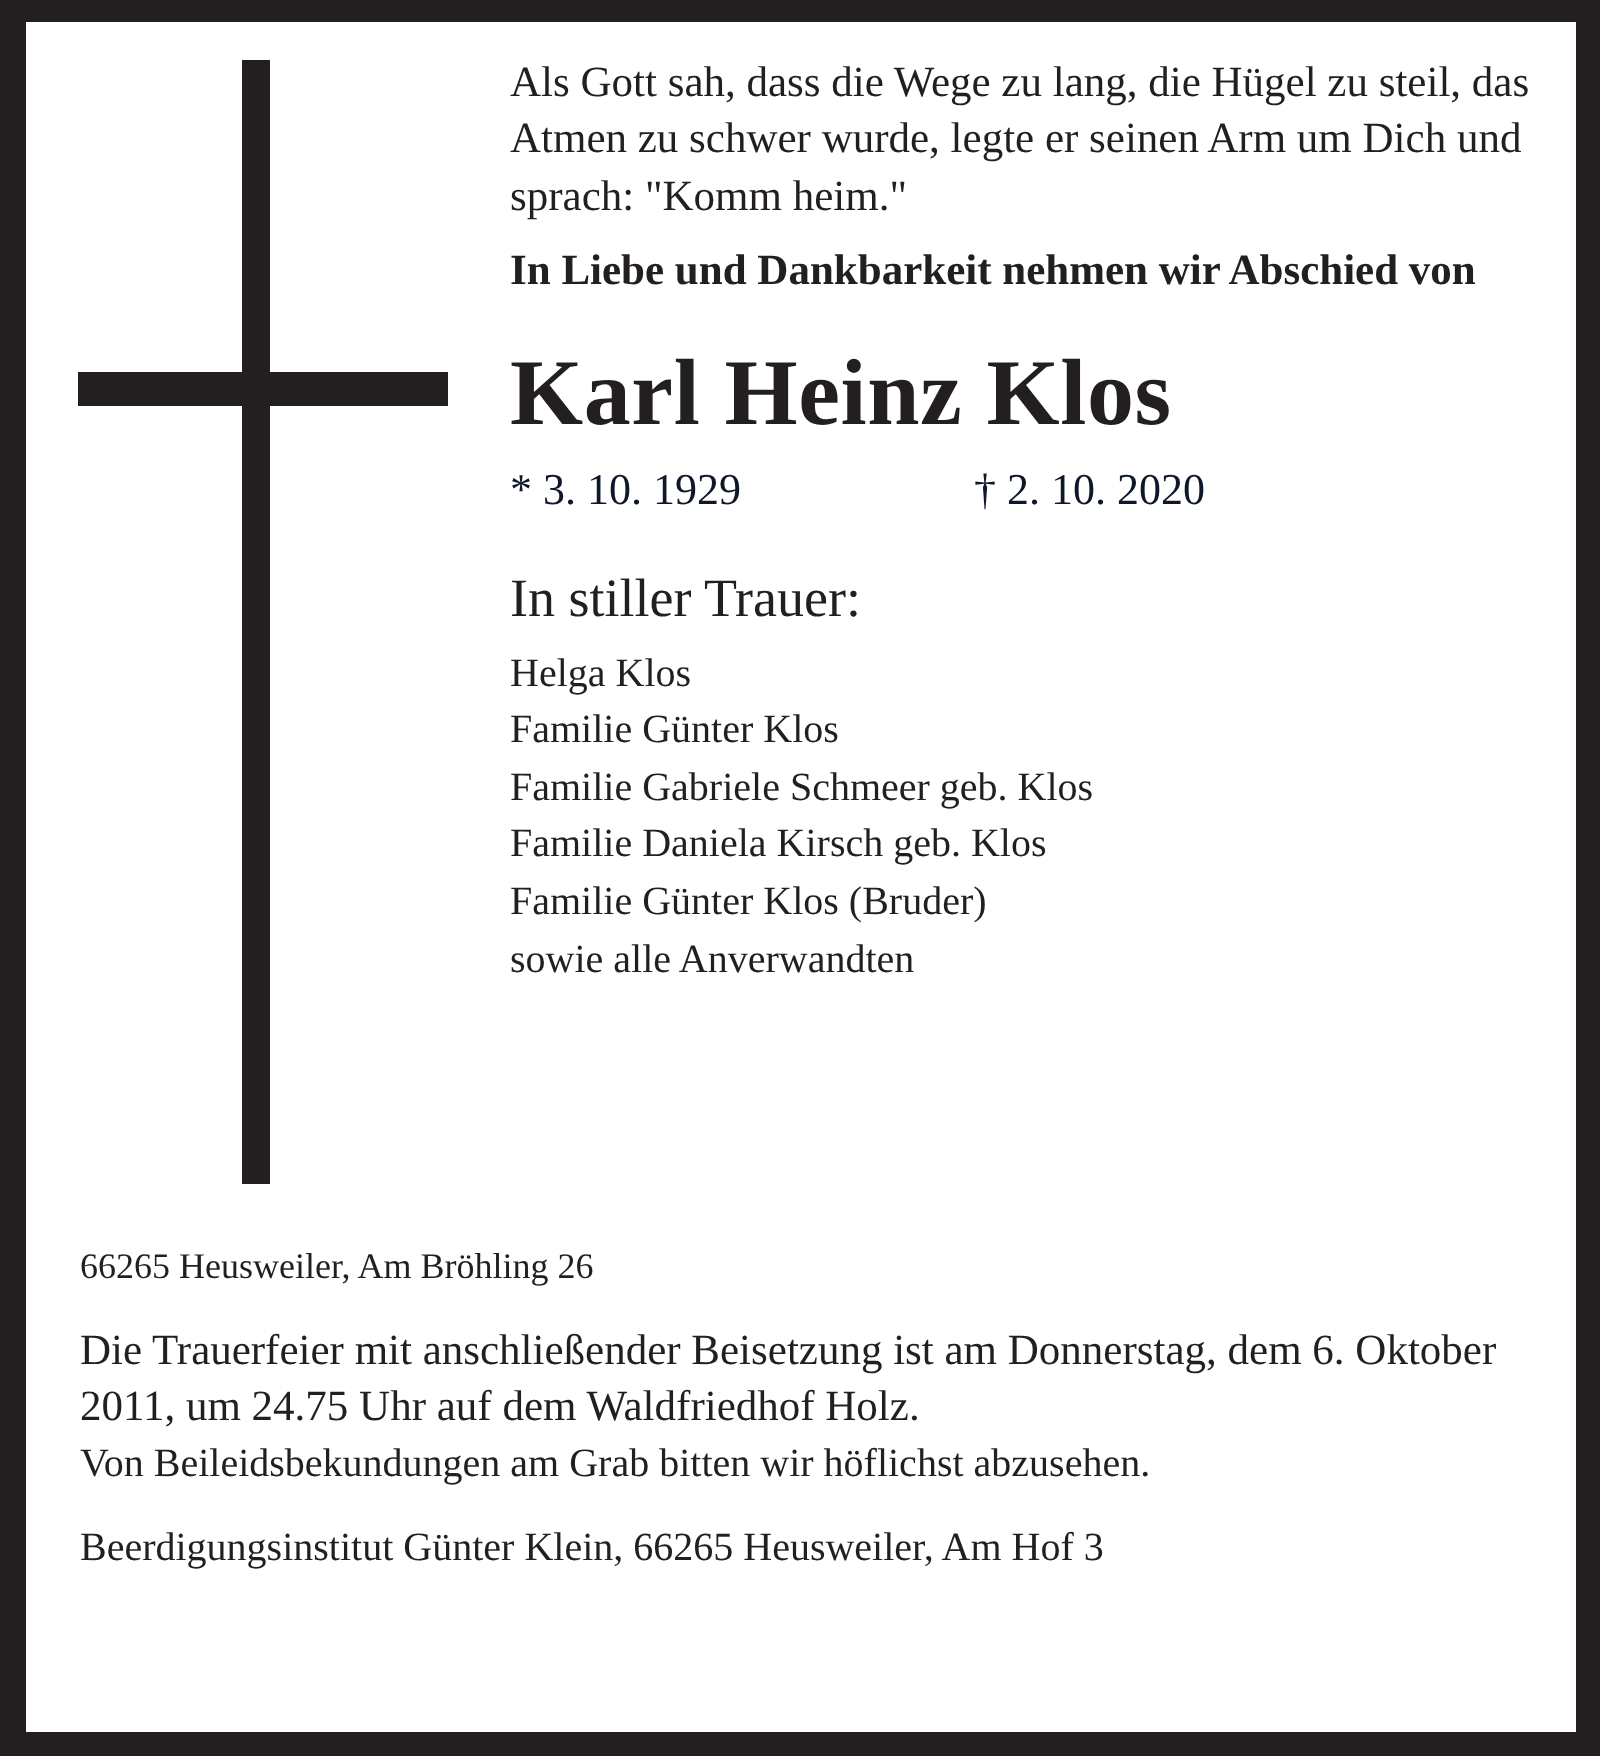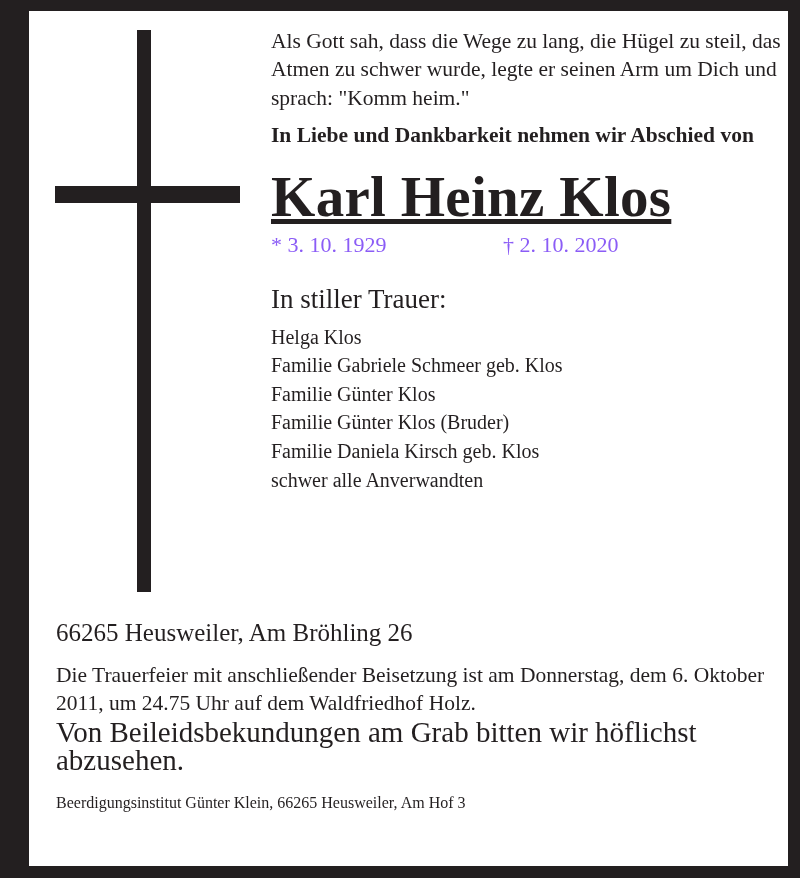--- a/index.html
+++ b/index.html
@@ -8,21 +8,21 @@
     padding: 0;
     background: #ffffff;
   }
 
   #notice {
     position: relative;
     width: 800px;
     height: 878px;
     box-sizing: border-box;
     background: #231f20;
-    padding: 11px 12px 12px 29px;
+    padding: 11px 12px 12px 13px;
     font-family: "Liberation Serif", "DejaVu Serif", serif;
     overflow: hidden;
   }
 
   #sheet {
     position: relative;
     width: 100%;
     height: 100%;
     background: #ffffff;
     box-sizing: border-box;
@@ -69,34 +69,33 @@
     line-height: 28.4px;
     margin: 0;
   }
 
   #verse { margin-bottom: 9px; }
 
   #farewell { margin-bottom: 0; font-weight: bold; }
 
   #deceased-name {
     margin: 19px 0 0 0;
-    font-size: 57px;
+    font-size: 47px;
     line-height: 56px;
     font-weight: bold;
     letter-spacing: 0.3px;
     color: #231f20;
     white-space: nowrap;
-    text-decoration: underline;
   }
 
   #dates {
     margin: 6px 0 2px 0;
     font-size: 22px;
     line-height: 28px;
-    color: #8b5cf6;
+    color: #0f172a;
     display: flex;
   }
   #dates .birth { width: 232px; flex: none; }
   #dates .death { flex: none; }
 
   #mourn-head {
     margin: 26px 0 0 0;
     font-size: 27px;
     line-height: 28px;
     color: #231f20;
@@ -115,42 +114,42 @@
   
   #lower {
     position: absolute;
     left: 27px;
     top: 608px;
     width: 725px;
   }
 
   #address-line {
     margin: 0;
-    font-size: 25px;
+    font-size: 18px;
     line-height: 28px;
     color: #231f20;
   }
 
   #service-info {
     margin: 14px 0 0 0;
     font-size: 21.5px;
     line-height: 28.4px;
     color: #231f20;
   }
 
   #condolence-note {
     margin: 0;
-    font-size: 29px;
+    font-size: 20px;
     line-height: 28.4px;
     color: #231f20;
   }
 
   #funeral-home {
     margin: 14px 0 0 0;
-    font-size: 16px;
+    font-size: 20px;
     line-height: 28px;
     color: #231f20;
     white-space: nowrap;
   }
 </style>
 </head>
 <body>
 
 <div id="notice">
   <div id="sheet">
@@ -170,25 +169,25 @@
 
       <div id="dates">
         <span class="birth">* 3. 10. 1929</span>
         <span class="death">† 2. 10. 2020</span>
       </div>
 
       <p id="mourn-head">In stiller Trauer:</p>
 
       <ul id="mourners">
         <li>Helga Klos</li>
+        <li>Familie Günter Klos</li>
         <li>Familie Gabriele Schmeer geb. Klos</li>
-        <li>Familie Günter Klos</li>
+        <li>Familie Daniela Kirsch geb. Klos</li>
         <li>Familie Günter Klos (Bruder)</li>
-        <li>Familie Daniela Kirsch geb. Klos</li>
-        <li>schwer alle Anverwandten</li>
+        <li>sowie alle Anverwandten</li>
       </ul>
 
     </div>
 
     <div id="lower">
 
       <p id="address-line">66265 Heusweiler, Am Bröhling 26</p>
 
       <p id="service-info">Die Trauerfeier mit anschließender Beisetzung ist am Donnerstag, dem 6. Oktober 2011, um 24.75 Uhr auf dem Waldfriedhof Holz.</p>
 

